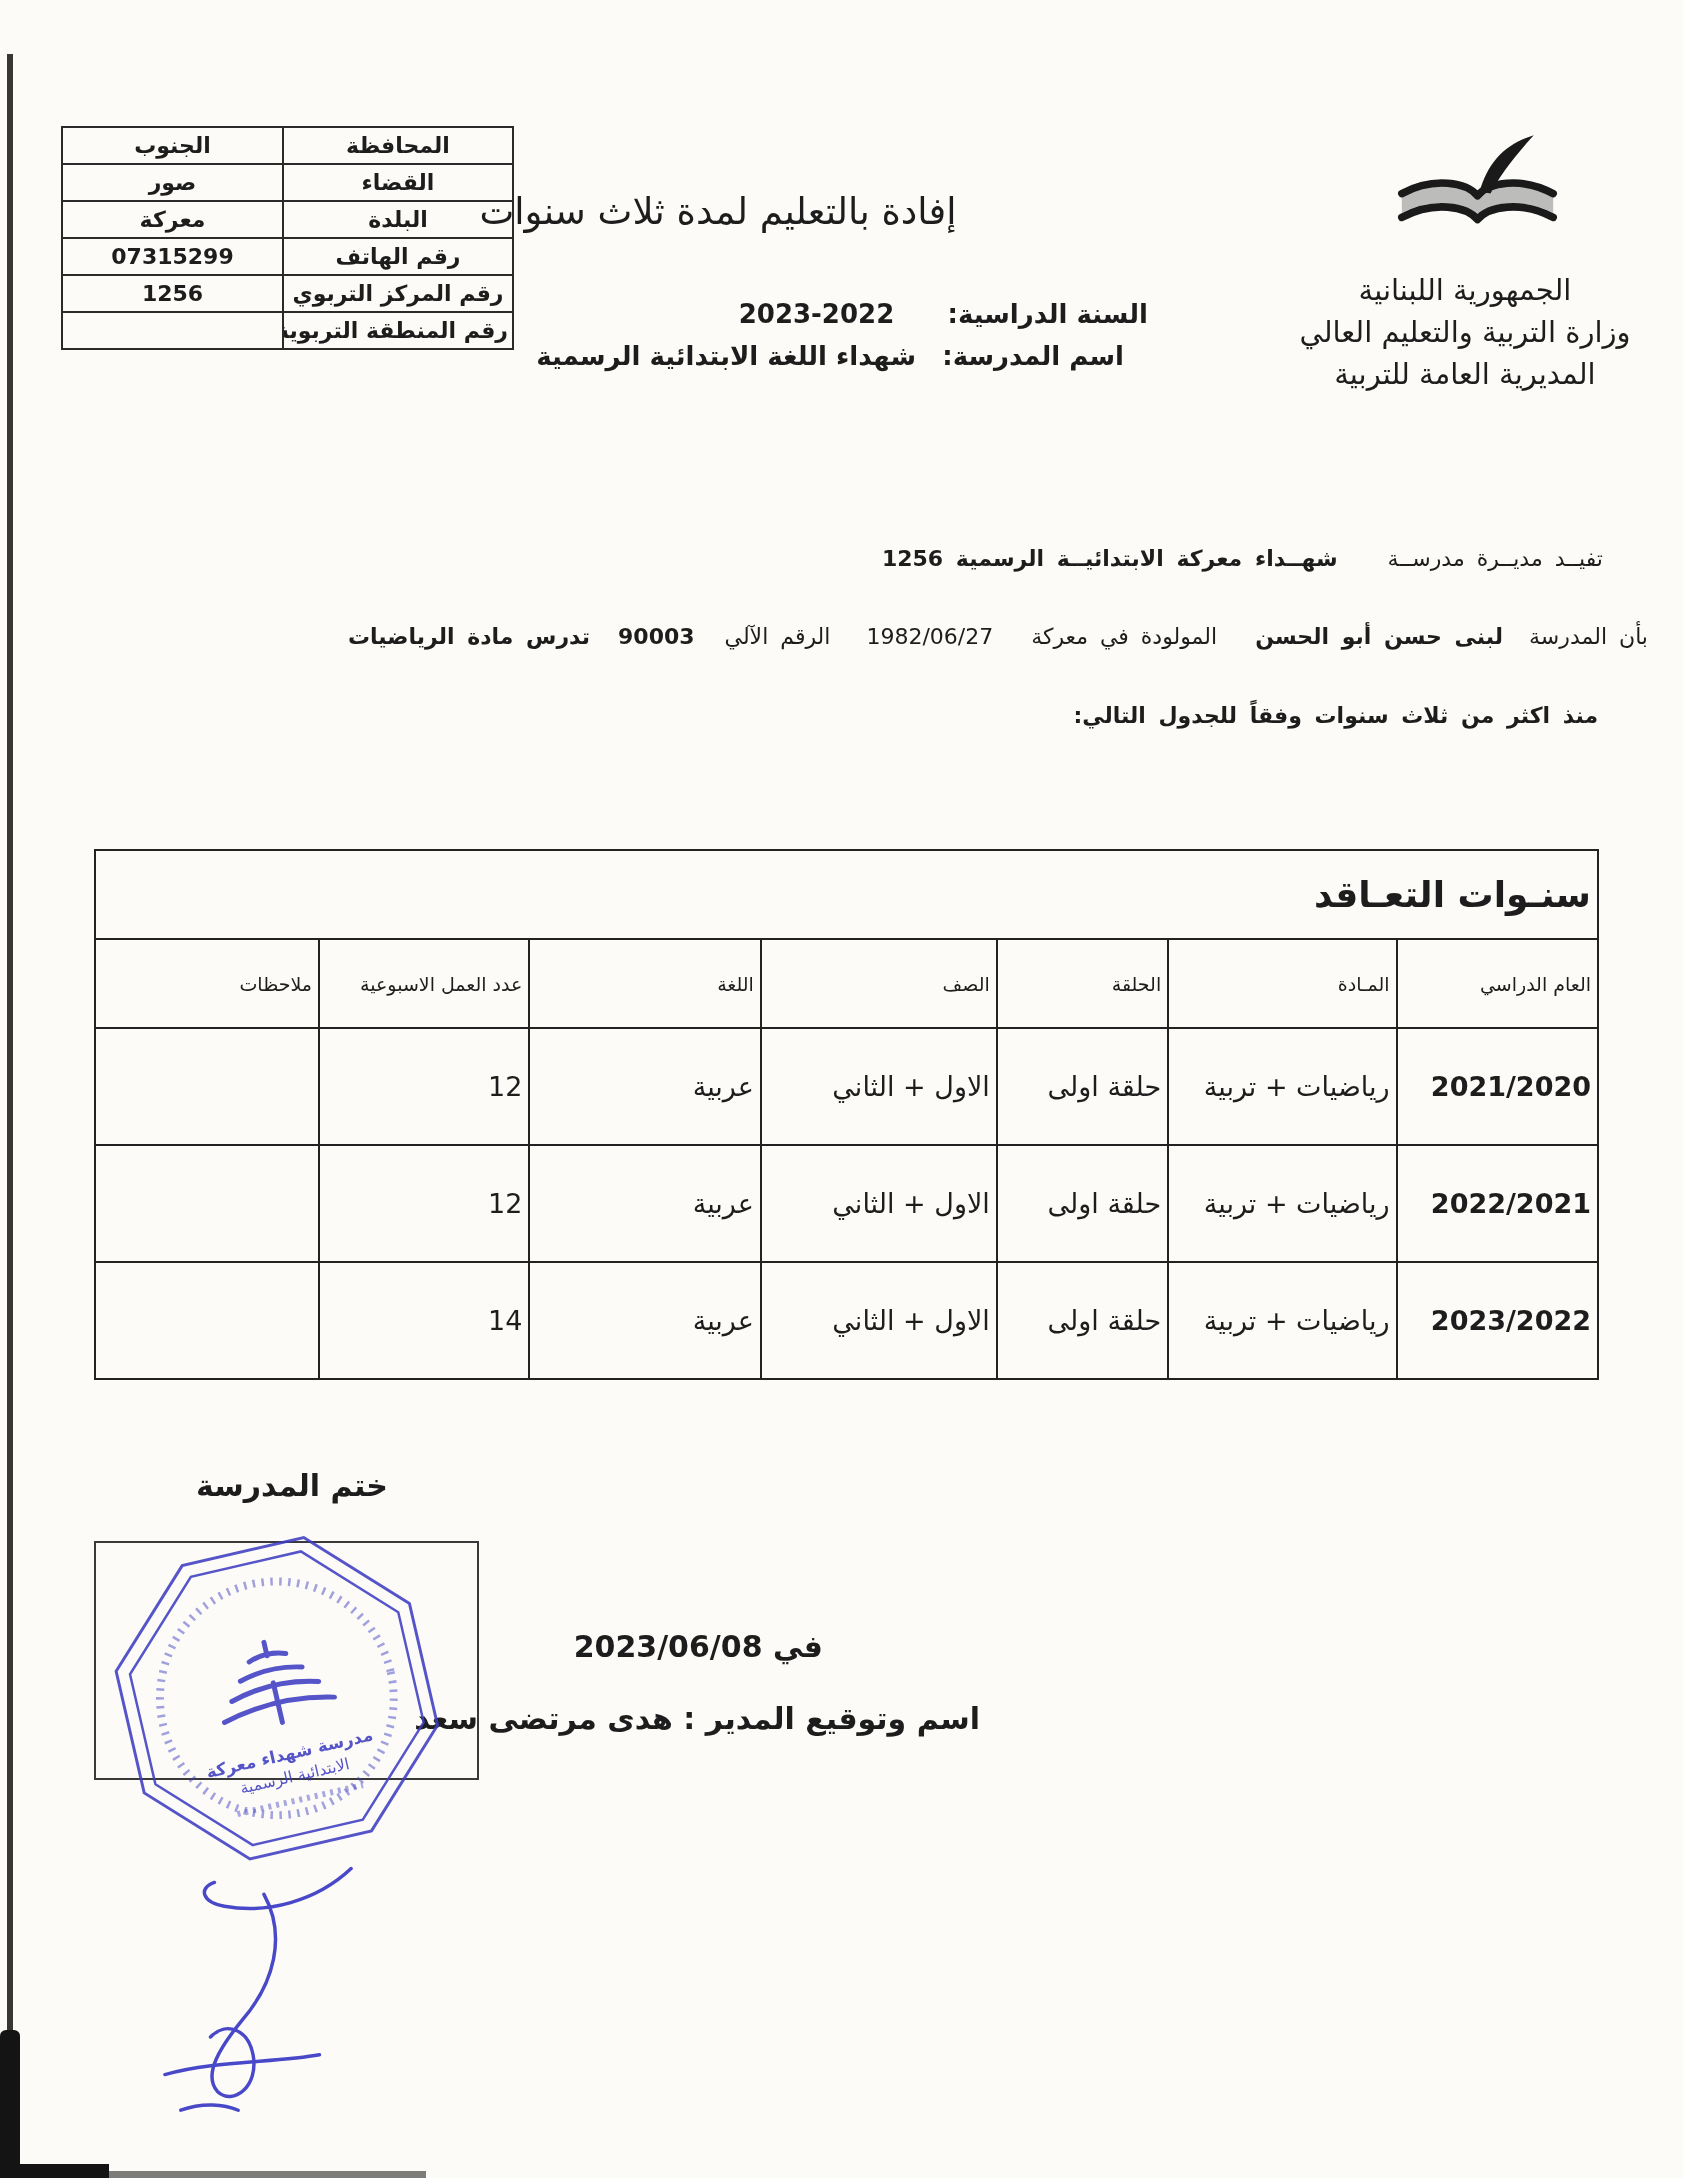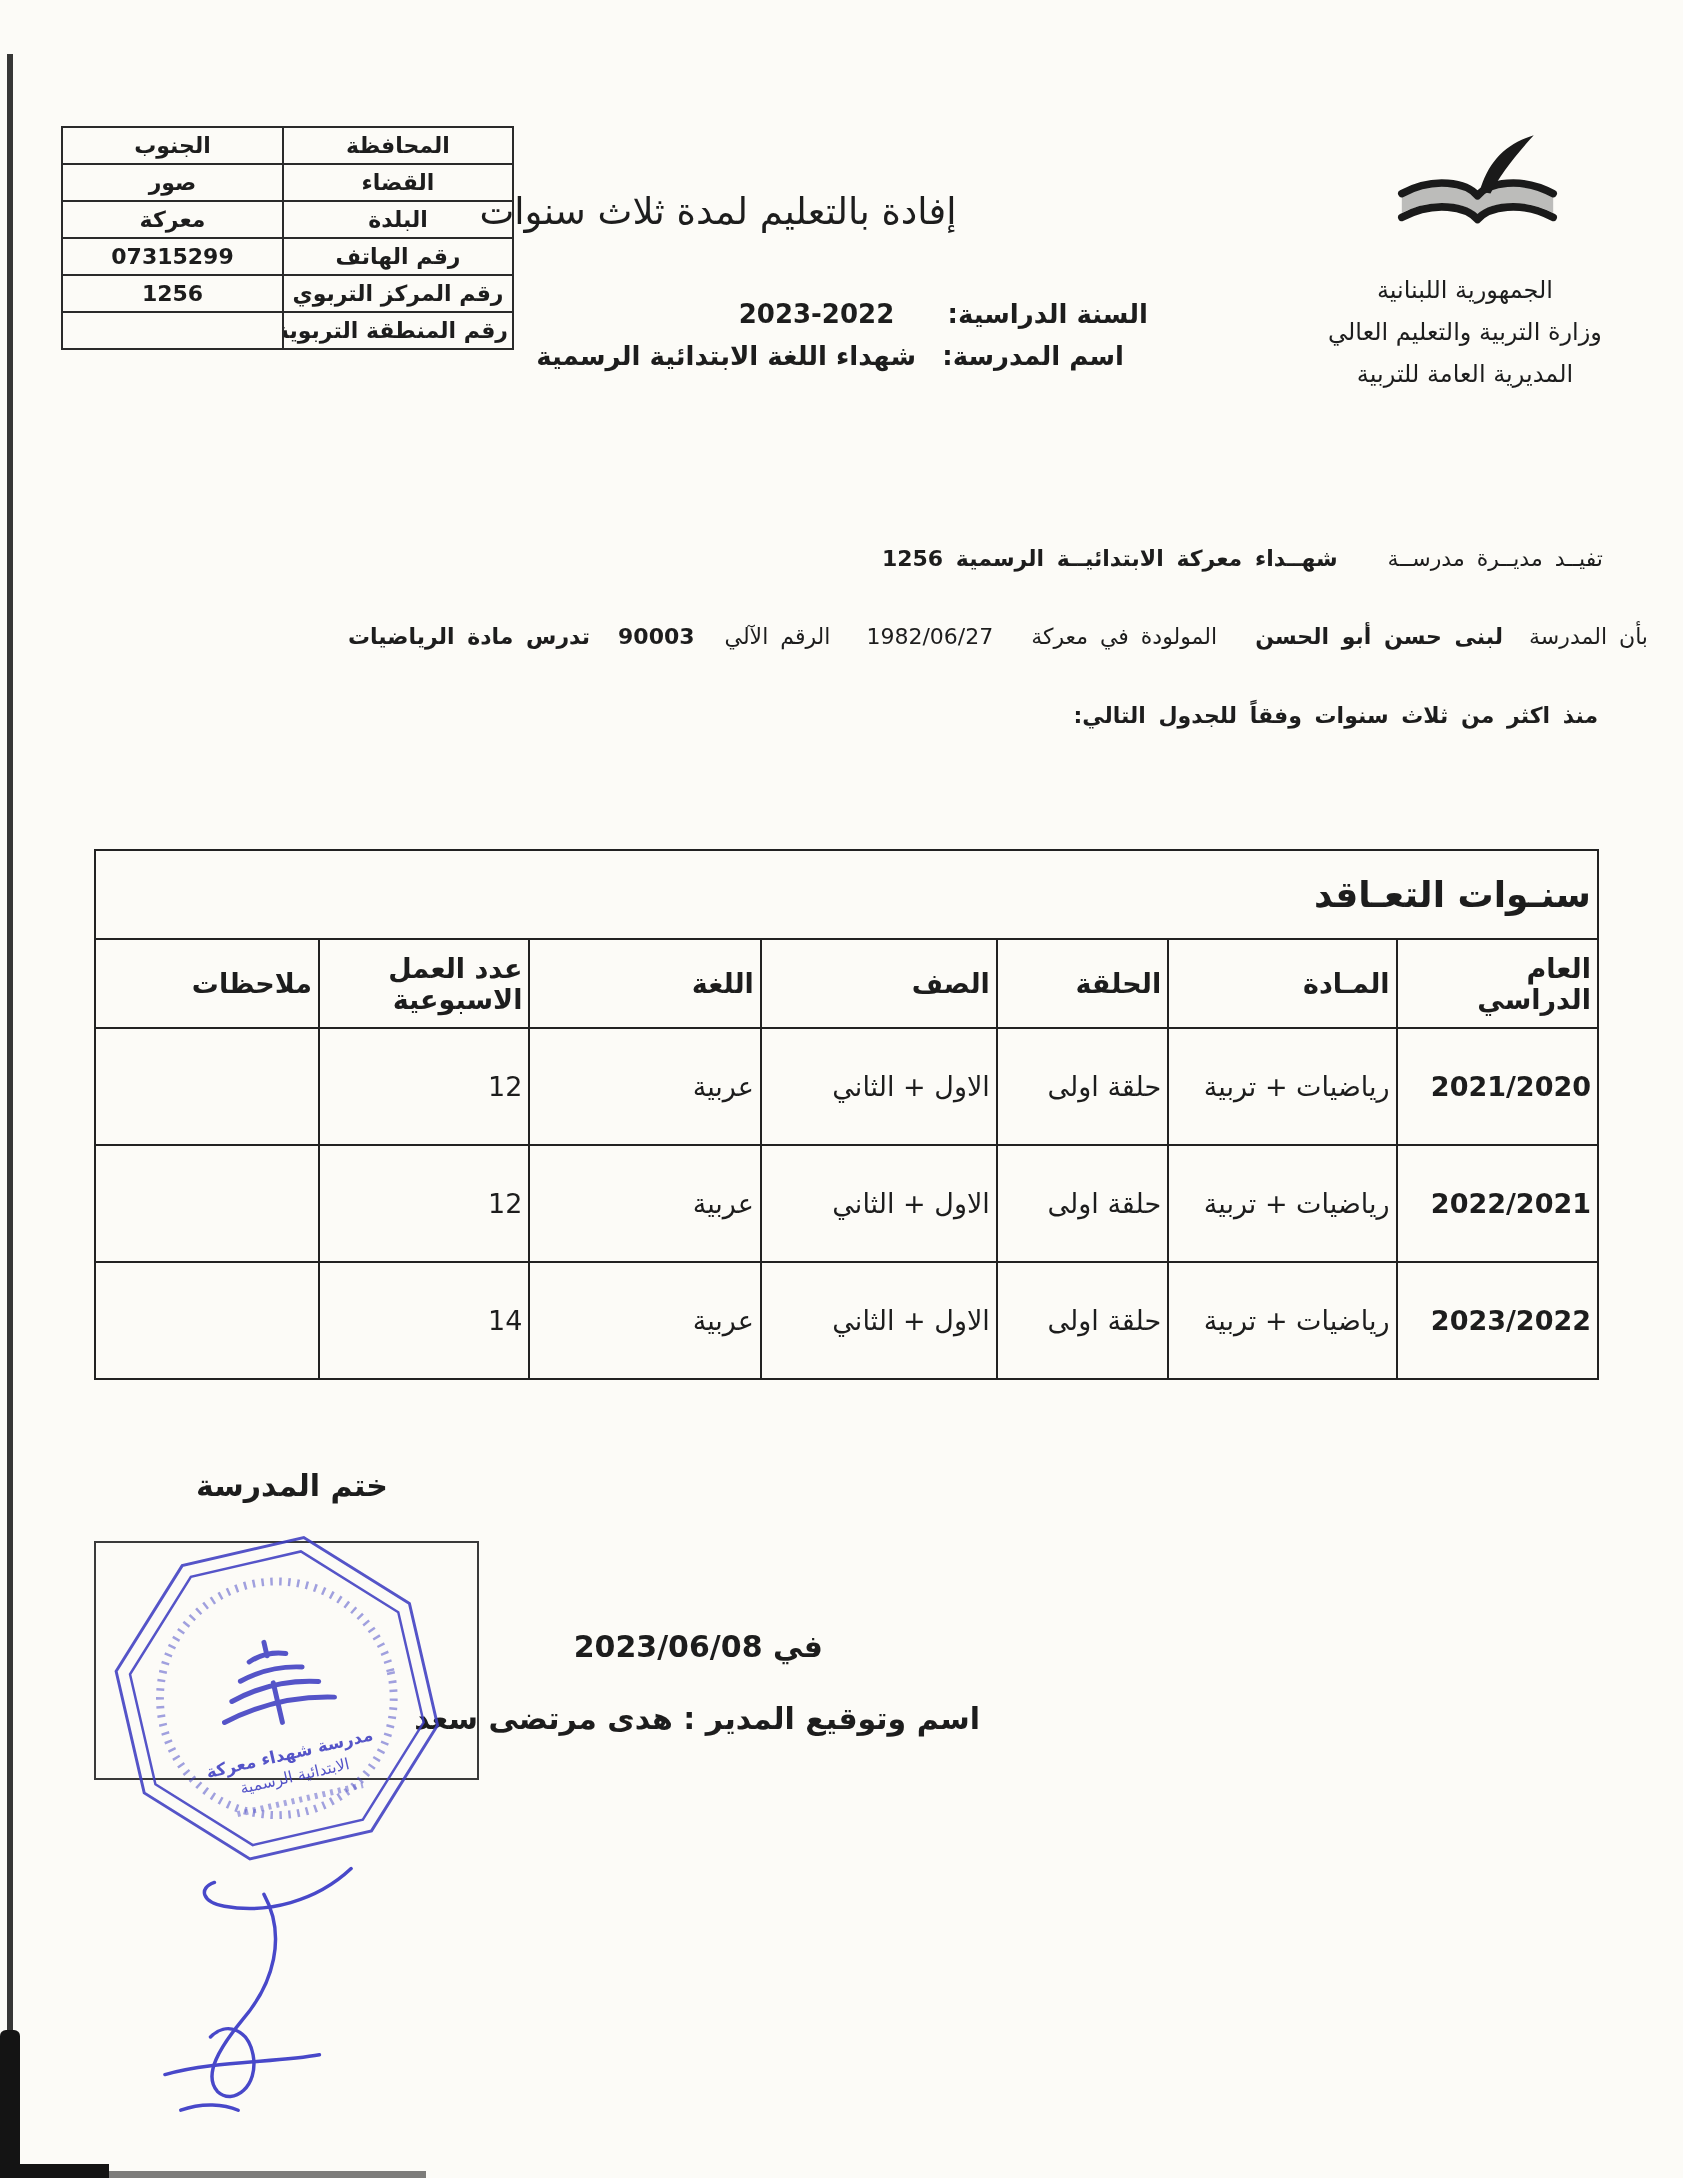--- a/index.html
+++ b/index.html
@@ -25,35 +25,35 @@
 
   
   .doc-title{font-size:37px; font-weight:normal; letter-spacing:0.5px;}
 
   
   .hline{font-size:26px; white-space:nowrap;}
   .hline .lbl{font-weight:bold;}
   .ltr-num{direction:ltr; unicode-bidi:isolate;}
 
   
-  .ministry{font-size:24px; line-height:42px; text-align:center; direction:rtl;}
+  .ministry{font-size:29px; line-height:42px; text-align:center; direction:rtl;}
 
   
   .bline{font-size:22px; white-space:nowrap; word-spacing:5px;}
 
   
   table.ctable{
     border-collapse:collapse; width:1505px; table-layout:fixed;
   }
   table.ctable td,table.ctable th{
     border:2px solid #222; text-align:right; vertical-align:middle;
     padding:2px 6px;
   }
   .ct-title{height:83px; font-size:36px; font-weight:bold;}
-  .ct-head td{height:83px; font-size:27px; font-weight:bold;}
+  .ct-head td{height:83px; font-size:19px; font-weight:normal;}
   .ct-row td{height:111px; font-size:27px;}
   .ct-year{font-weight:bold; font-size:29px;}
 
   .foot{font-size:30px; font-weight:bold; white-space:nowrap;}
 
   .stamp-box{border:2px solid #3a3a3a; background:transparent;}
 
   
   .edge{background:#141414;}
 </style>

